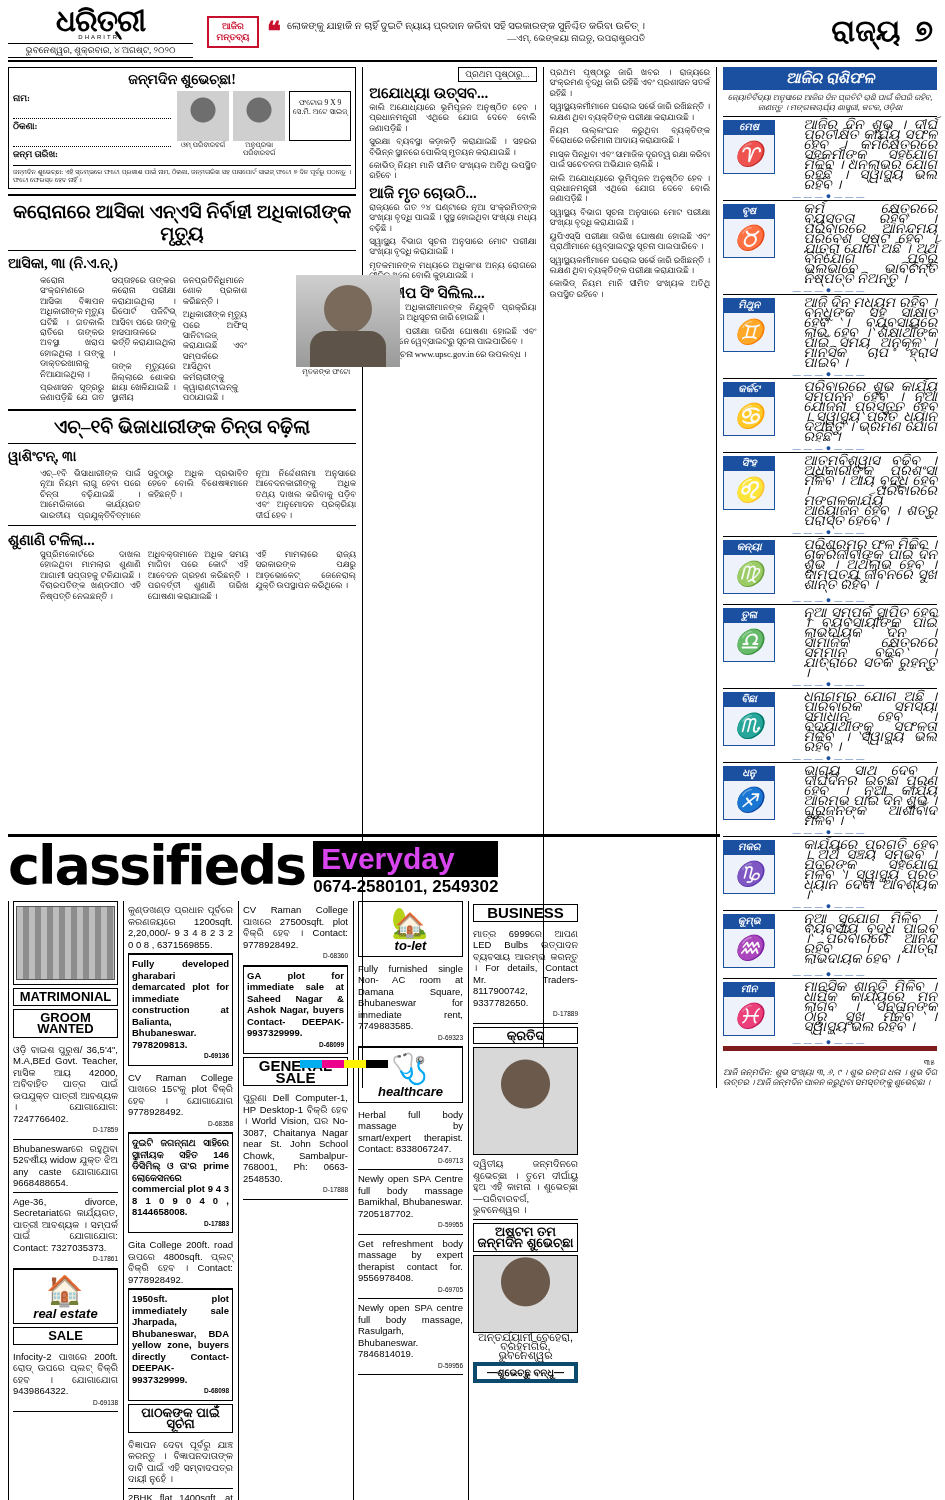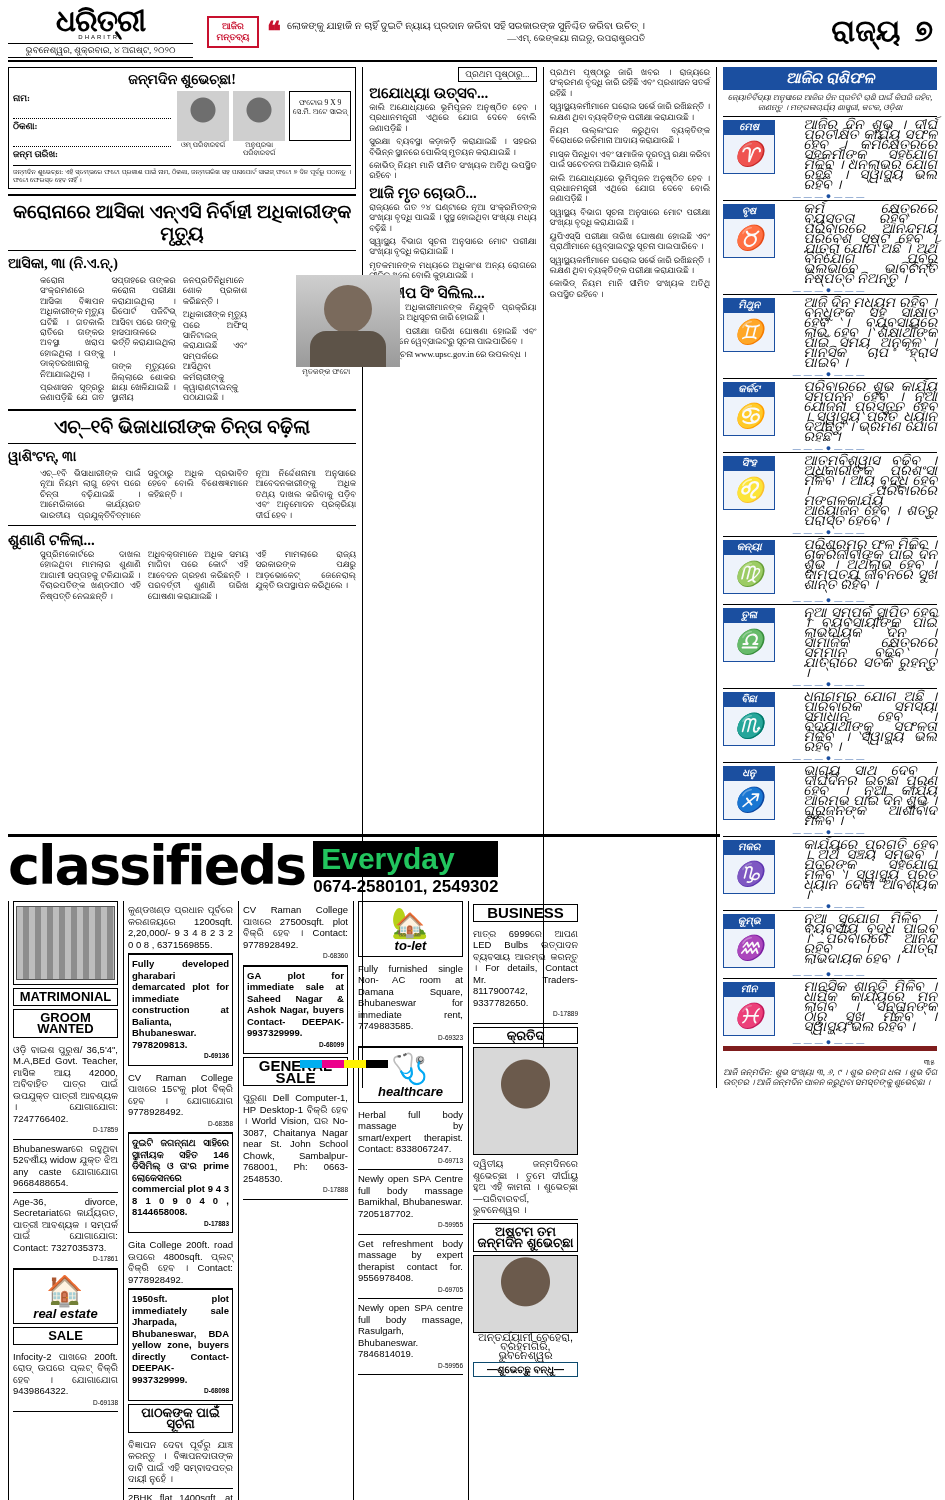--- a/index.html
+++ b/index.html
@@ -114,21 +114,21 @@
   .portrait-cap { font-size: 7.5px; text-align: center; }
 
   
   .classified-zone { border-top: 3px solid #000; margin-top: 6px; padding-top: 4px; }
   .cl-head { display: flex; align-items: flex-start; gap: 8px; }
   .cl-word {
     font-family: "DejaVu Sans", sans-serif;
     font-size: 54px; font-weight: bold; letter-spacing: -2px; line-height: 50px;
   }
   .cl-every {
-    background: #000; color: #22c55e; font-family:"Liberation Sans",sans-serif;
+    background: #000; color: #d946ef; font-family:"Liberation Sans",sans-serif;
     font-size: 30px; font-weight: bold; padding: 0 8px; line-height: 36px;
   }
   .cl-phone { font-family:"Liberation Sans",sans-serif; font-size: 17px; font-weight: bold; text-align:center; }
   .cl-grid { display: flex; gap: 5px; margin-top: 4px; }
   .cl-col { width: 110px; font-family: "Liberation Sans", sans-serif; font-size: 9.5px; line-height: 11.5px; }
   .ad { border-bottom: 1px solid #000; padding: 3px 0; text-align: justify; }
   .ad.boxed { border: 1px solid #000; padding: 3px; margin-bottom: 3px; font-weight: bold; }
   .ad-id { font-size: 6.5px; text-align: right; display:block; }
   .ad-title {
     border:1px solid #000; text-align:center; font-weight:bold; font-size: 13px;
@@ -168,21 +168,21 @@
   }
   .horo-tx { flex:1; font-size: 14px; line-height: 10px; text-align: justify; margin-left: 24px; }
   .horo-dots { text-align:center; color:#1b4fa0; font-size:9px; letter-spacing:3px; line-height:7px;}
 
   
   .cmyk { position:absolute; left: 300px; bottom: 2px; display:flex; gap:0; }
   .cmyk div { width: 22px; height: 8px; }
   .foot-pg { position:absolute; right: 10px; bottom: 2px; font-size: 8px; }
 
   .smallcap { font-size: 11px; line-height: 9px; text-align:center; }
-  .sigbox { border:1px solid #0c4a6e; text-align:center; font-size:10px; font-weight:bold; padding:1px 0; margin-top:2px;}
+  .sigbox { border:4px solid #0c4a6e; text-align:center; font-size:10px; font-weight:bold; padding:1px 0; margin-top:2px;}
 </style>
 </head>
 <body>
 
 <div class="page">
 
   <div class="masthead">
     <div class="mast-left">
       <div class="logo-word">ଧରିତ୍ରୀ</div>
       <div class="logo-sub">DHARITRI</div>

